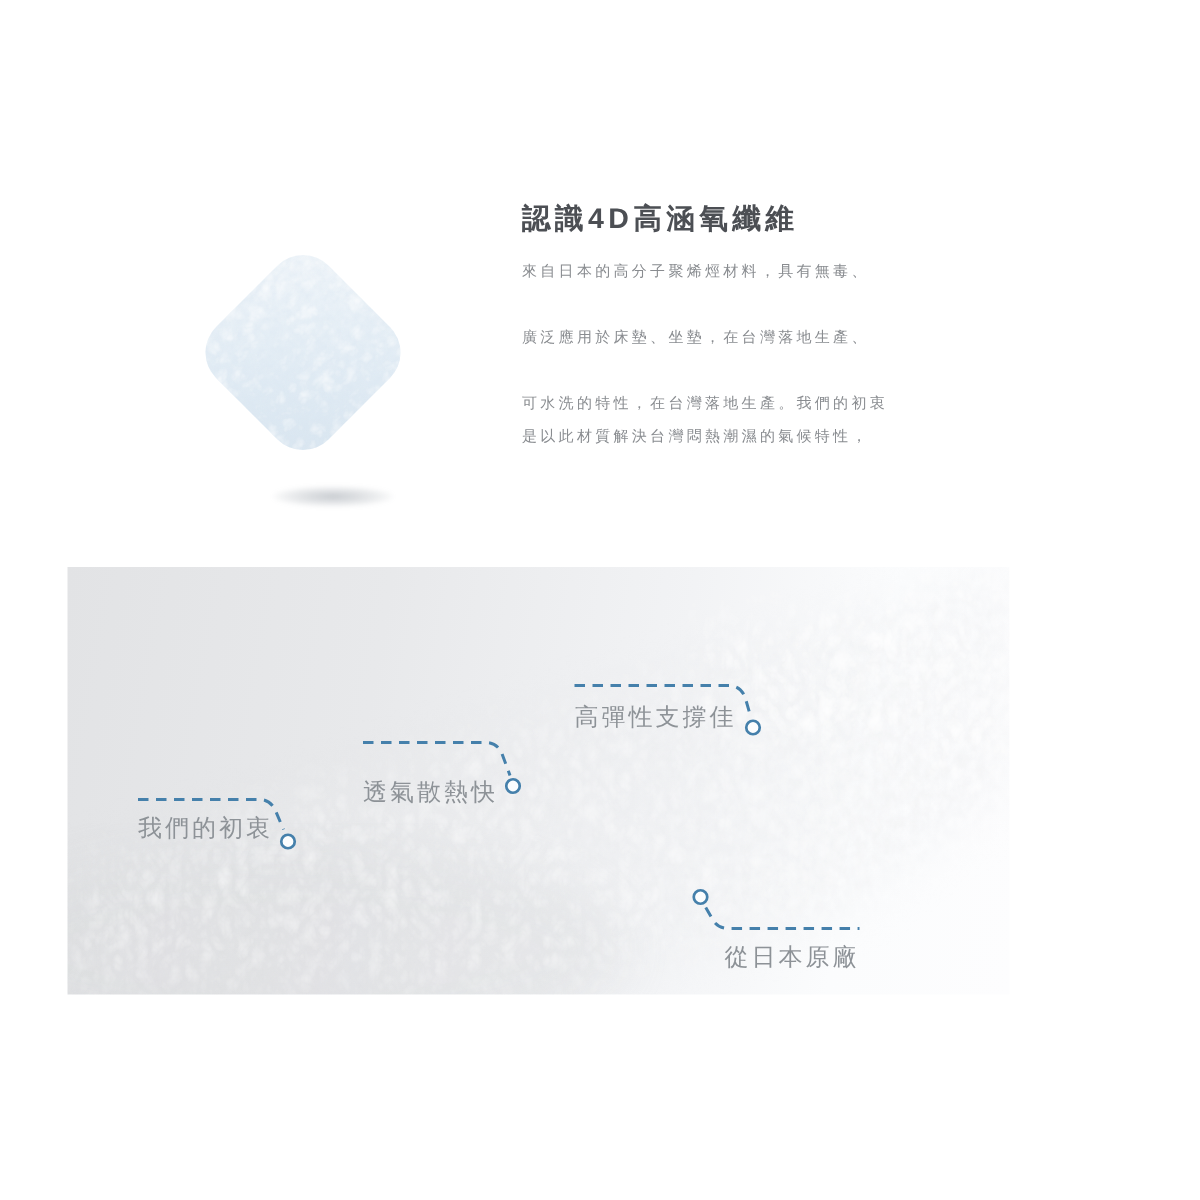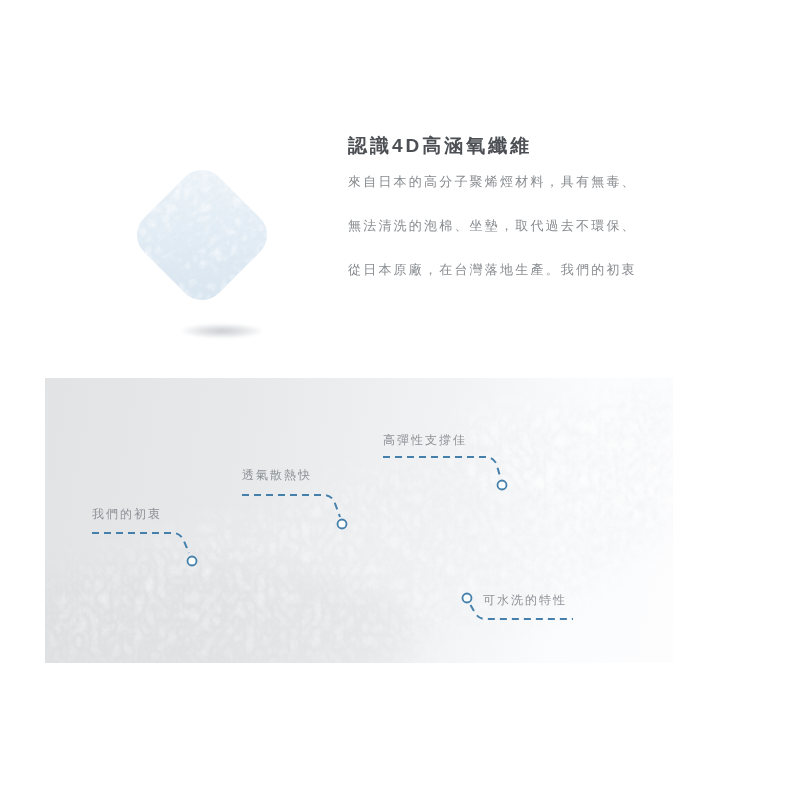--- a/index.html
+++ b/index.html
@@ -31,35 +31,36 @@
     background:radial-gradient(ellipse at center,rgba(110,120,132,.38) 0%,rgba(110,120,132,.12) 55%,rgba(110,120,132,0) 75%);
     filter:blur(1.5px);
   }
   .intro-title{
     position:absolute;left:348px;top:133px;
     font-size:19px;font-weight:600;letter-spacing:3px;
     color:var(--title-gray);white-space:nowrap;
   }
   .intro-body{
     position:absolute;left:348px;top:171px;width:346px;
-    font-size:13px;line-height:22px;letter-spacing:2.2px;
+    font-size:10px;line-height:22px;letter-spacing:2.2px;
     color:var(--body-gray);
   }
 
   
   .photo{
     position:absolute;left:45px;top:378px;width:628px;height:285px;
     background:linear-gradient(100deg,#e2e3e5 0%,#e8e9eb 32%,#f2f3f5 62%,#fbfcfd 82%,#fdfdfe 100%);
     overflow:hidden;
   }
   .photo > svg{position:absolute;inset:0;width:100%;height:100%;}
   .callout-label{
     position:absolute;
-    font-size:12px;letter-spacing:2px;color:var(--label-gray);
+    font-size:16px;letter-spacing:2px;color:var(--label-gray);
     white-space:nowrap;
+    margin-top:36px;
   }
   .annot path{fill:none;stroke:var(--accent-blue);stroke-width:2;stroke-dasharray:7 5;}
   .annot circle{fill:#fbfdfe;stroke:var(--accent-blue);stroke-width:1.8;}
 </style>
 </head>
 <body>
 
 <div class="canvas">
 
   <div class="hero">
@@ -77,21 +78,21 @@
         </defs>
         <rect width="106" height="106" filter="url(#dnoise1)" opacity="0.55"></rect>
         <rect width="106" height="106" filter="url(#dnoise2)" opacity="0.75"></rect>
       </svg>
     </div>
   </div>
   <div class="diamond-shadow"></div>
 
   <h2 class="intro-title">認識4D高涵氧纖維</h2>
 
-  <p class="intro-body"><span>來自日本的高分子聚烯烴材料，具有無毒、</span><br><br><span>無法清洗的泡棉、坐墊，取代過去不環保、</span><br><br><span>從日本原廠，在台灣落地生產。我們的初衷</span><br><br></p>
+  <p class="intro-body"><span>來自日本的高分子聚烯烴材料，具有無毒、</span><br><br><span>廣泛應用於床墊、坐墊，在台灣落地生產、</span><br><br><span>可水洗的特性，在台灣落地生產。我們的初衷</span><br><span>是以此材質解決台灣悶熱潮濕的氣候特性，</span><br></p>
 
   <div class="photo">
 
     <svg viewBox="0 0 628 285" preserveAspectRatio="none">
       <defs>
         <filter id="pnoise" x="-5%" y="-5%" width="110%" height="110%">
           <feTurbulence type="fractalNoise" baseFrequency="0.16 0.12" numOctaves="4" seed="13"></feTurbulence>
           <feColorMatrix type="matrix" values="0 0 0 0 0.80  0 0 0 0 0.81  0 0 0 0 0.83  0 0 0 0.9 -0.05"></feColorMatrix>
         </filter>
         <filter id="pwhite" x="-5%" y="-5%" width="110%" height="110%">
@@ -125,18 +126,18 @@
       <circle cx="147" cy="183" r="4.5"></circle>
       <path d="M197 117 L279 117 Q286 117 289.5 124 L295 139"></path>
       <circle cx="297" cy="146" r="4.5"></circle>
       <path d="M338 79 L441 79 Q448 79 451.5 86 L455.5 100"></path>
       <circle cx="457" cy="107" r="4.5"></circle>
       <path d="M425.5 227 L429.5 234 Q433 241 441 241 L528 241"></path>
       <circle cx="422" cy="220" r="4.5"></circle>
     </svg>
 
     <div class="callout-label" style="left:47px;top:128px">我們的初衷</div>
-    <div class="callout-label" style="left:197px;top:89px">透氣散熱快</div>
+    <div class="callout-label" style="left:197px;top:104px">透氣散熱快</div>
     <div class="callout-label" style="left:338px;top:54px">高彈性支撐佳</div>
-    <div class="callout-label" style="left:438px;top:214px">可水洗的特性</div>
+    <div class="callout-label" style="left:438px;top:214px">從日本原廠</div>
   </div>
 
 </div>
 
 </body></html>

